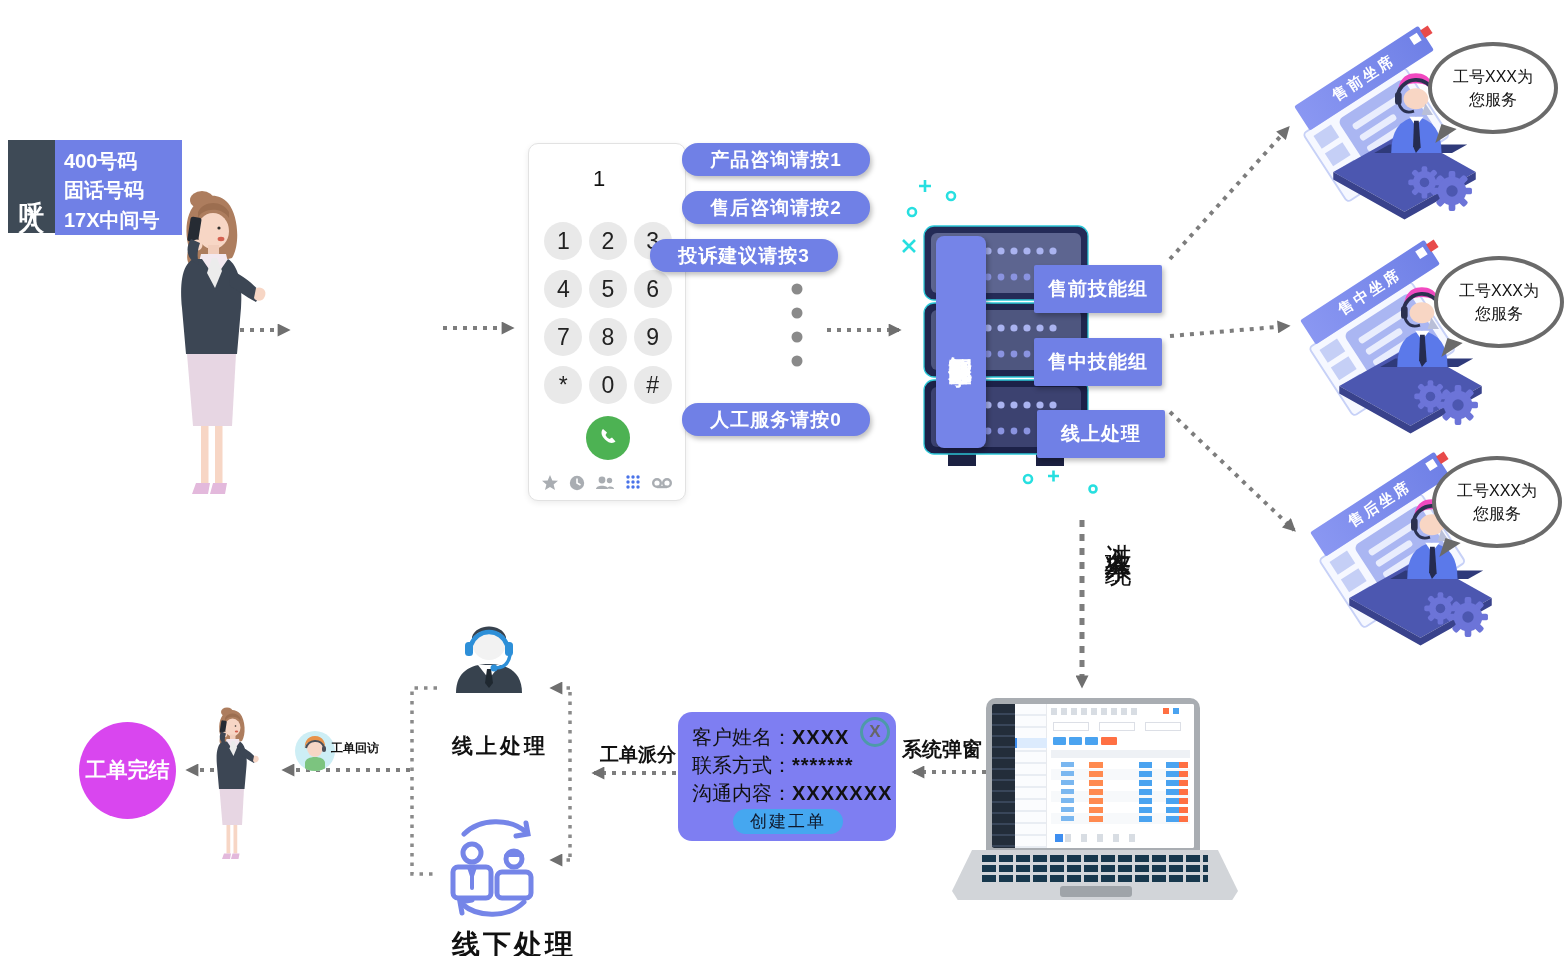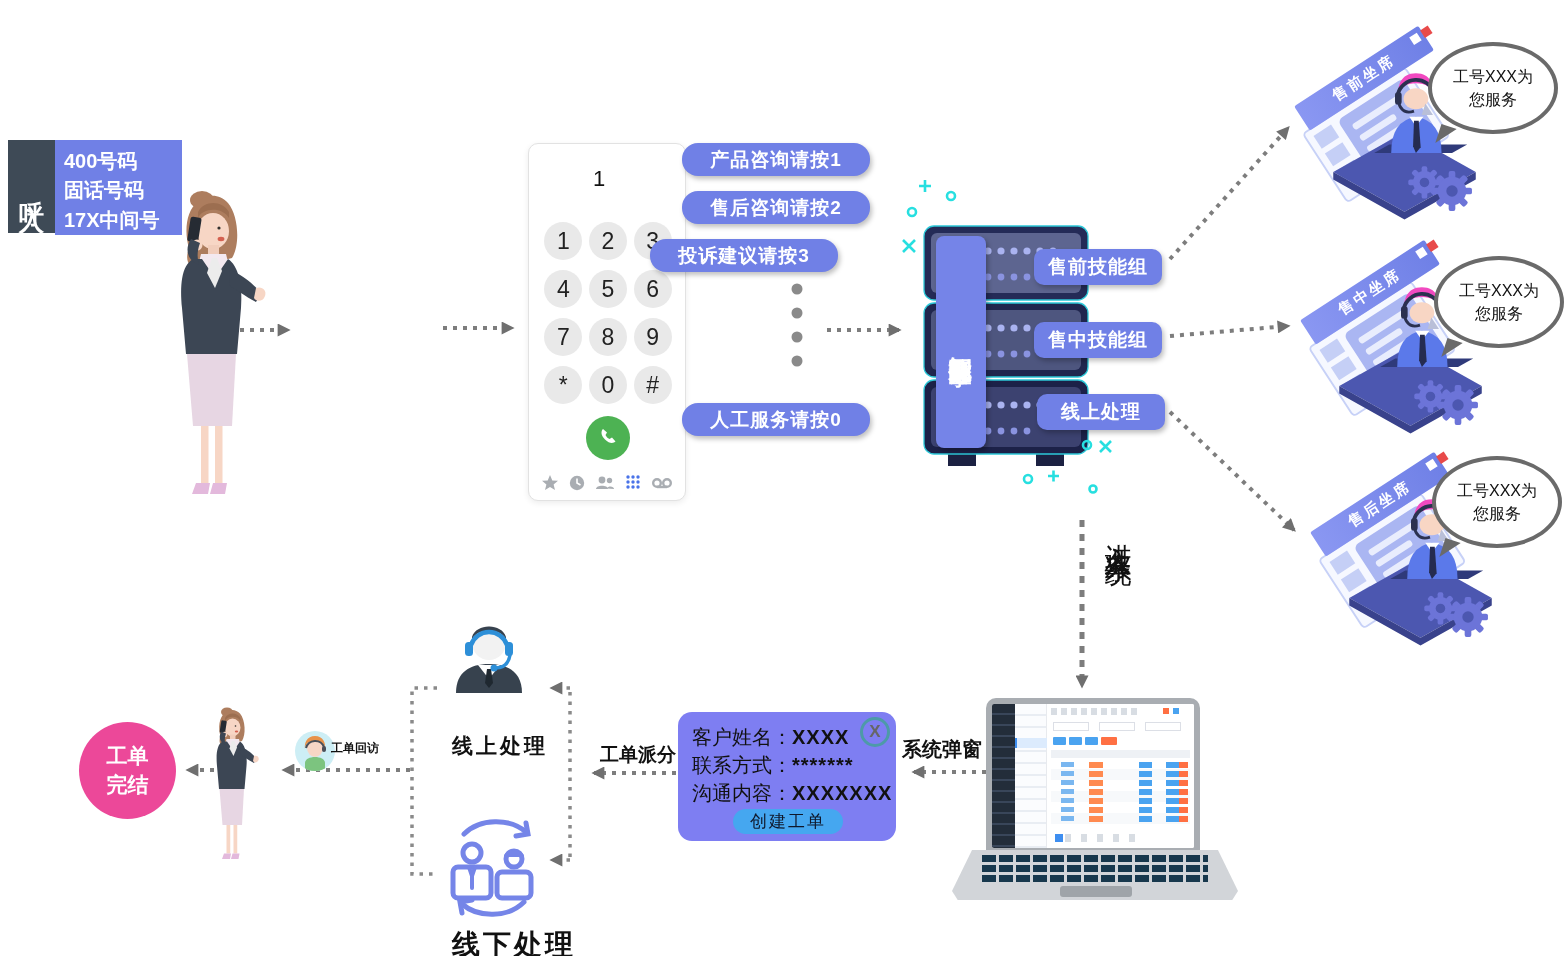--- a/index.html
+++ b/index.html
@@ -35,21 +35,21 @@
   .callbtn { position:absolute; left:57px; top:272px; width:44px; height:44px; border-radius:50%;
     background:#4db253; display:flex; align-items:center; justify-content:center; }
   .dialer-icons { position:absolute; left:12px; right:12px; bottom:8px; display:flex;
     justify-content:space-between; align-items:center; }
 
   
   .pill { background:#7080e6; color:#fff; font-weight:bold; border-radius:16px;
     display:flex; align-items:center; justify-content:center;
     box-shadow:2px 3px 5px rgba(0,0,0,.25); }
   .ivr { width:188px; height:33px; font-size:19px; letter-spacing:1px; }
-  .skill { width:128px; height:36px; font-size:19px; border-radius:10px; letter-spacing:1px; }
+  .skill { width:128px; height:48px; font-size:19px; border-radius:2px; letter-spacing:1px;margin-top:16px; }
 
   
   .engine-label { left:936px; top:236px; width:50px; height:212px; background:#7584e8;
     border-radius:8px; color:#fff; font-weight:bold; font-size:23px; z-index:3;
     writing-mode:vertical-rl; text-orientation:upright; letter-spacing:1px;
     display:flex; align-items:center; justify-content:center;
     box-shadow:2px 3px 5px rgba(0,0,0,.3); }
 
   
   .agent { width:190px; height:212px; }
@@ -127,23 +127,23 @@
     border:3px solid #4d9aa8; color:#666; font-size:17px; font-weight:bold;
     display:flex; align-items:center; justify-content:center; background:transparent; }
   .popup-btn { position:absolute; left:55px; bottom:7px; width:110px; height:25px;
     border-radius:13px; background:#45a7f0; color:#0f172a; font-size:17px; border:none;
     display:flex; align-items:center; justify-content:center; letter-spacing:2px; }
 
   
   .flabel { font-family:"Liberation Serif",serif; font-weight:bold; color:#111; z-index:3; }
 
   
-  .finish { left:79px; top:722px; width:97px; height:97px; border-radius:50%; background:#ec4899;
+  .finish { left:79px; top:722px; width:97px; height:97px; border-radius:50%; background:#d946ef;
     color:#fff; font-weight:bold; font-size:21px; line-height:1.35;
-    display:flex; flex-direction:column; align-items:center; justify-content:center; }
+    display:flex; flex-direction:row; align-items:center; justify-content:center; }
 
   .revisit-avatar { left:295px; top:731px; width:40px; height:40px; border-radius:50%;
     background:#cdeef5; overflow:hidden; }
 </style>
 </head>
 <body>
 
 <div id="canvas">
 
 <svg id="wires" width="1566" height="956" viewBox="0 0 1566 956">

